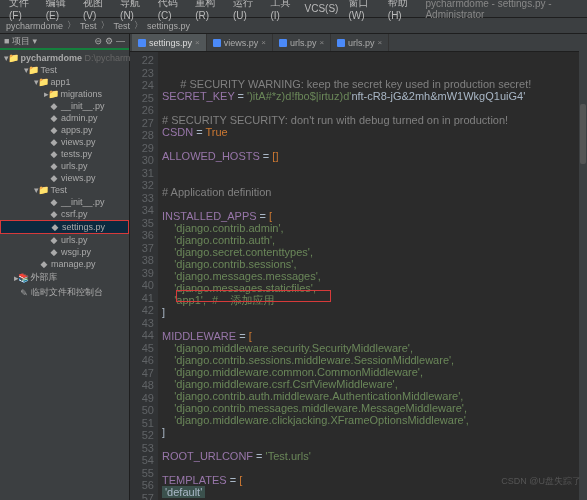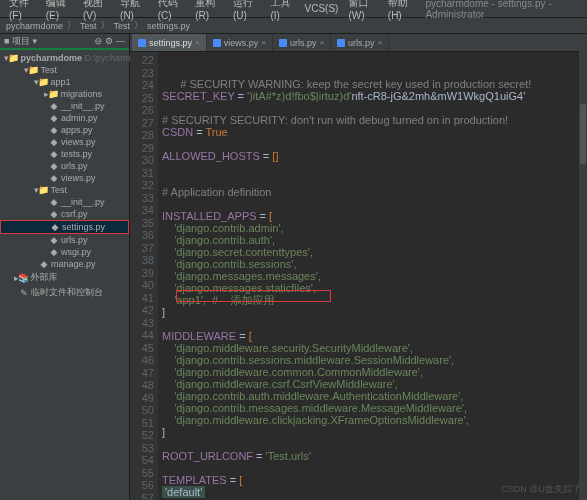--- a/index.html
+++ b/index.html
@@ -26,21 +26,21 @@
 .tab .pyico { width:8px; height:8px; background:#4b8af9; border-radius:1px; }
 .tab .x { color:#888; font-size:8px; }
 .editor { flex:1; display:flex; overflow:hidden; font-family:'Consolas','Monaco',monospace; font-size:11px; }
 .gutter { width:28px; background:#313335; color:#606366; text-align:right; padding:2px 4px 2px 0; line-height:12.5px; }
 .code { flex:1; padding:2px 4px; line-height:12px; white-space:pre; position:relative; overflow:hidden; }
 .c-cmt { color:#808080; }
 .c-str { color:#6a8759; }
 .c-kw { color:#cc7832; }
 .c-var { color:#9876aa; }
 .code .redbox2 { position:absolute; border:1px solid #d63a3a; left:18px; top:238px; width:155px; height:12px; pointer-events:none; }
-.watermark { position:absolute; right:6px; bottom:4px; color:#555; font-size:9px; }
+.watermark { position:absolute; right:6px; bottom:12px; color:#555; font-size:9px; }
 .scroll-v { position:absolute; right:0; top:34px; bottom:0; width:8px; background:#3c3f41; }
 .scroll-thumb { position:absolute; right:1px; top:70px; width:6px; height:60px; background:#555; border-radius:2px; }
 </style>
 </head>
 <body>
 
 <div class="menubar">
   <span>文件(F)</span>
   <span>编辑(E)</span>
   <span>视图(V)</span>

